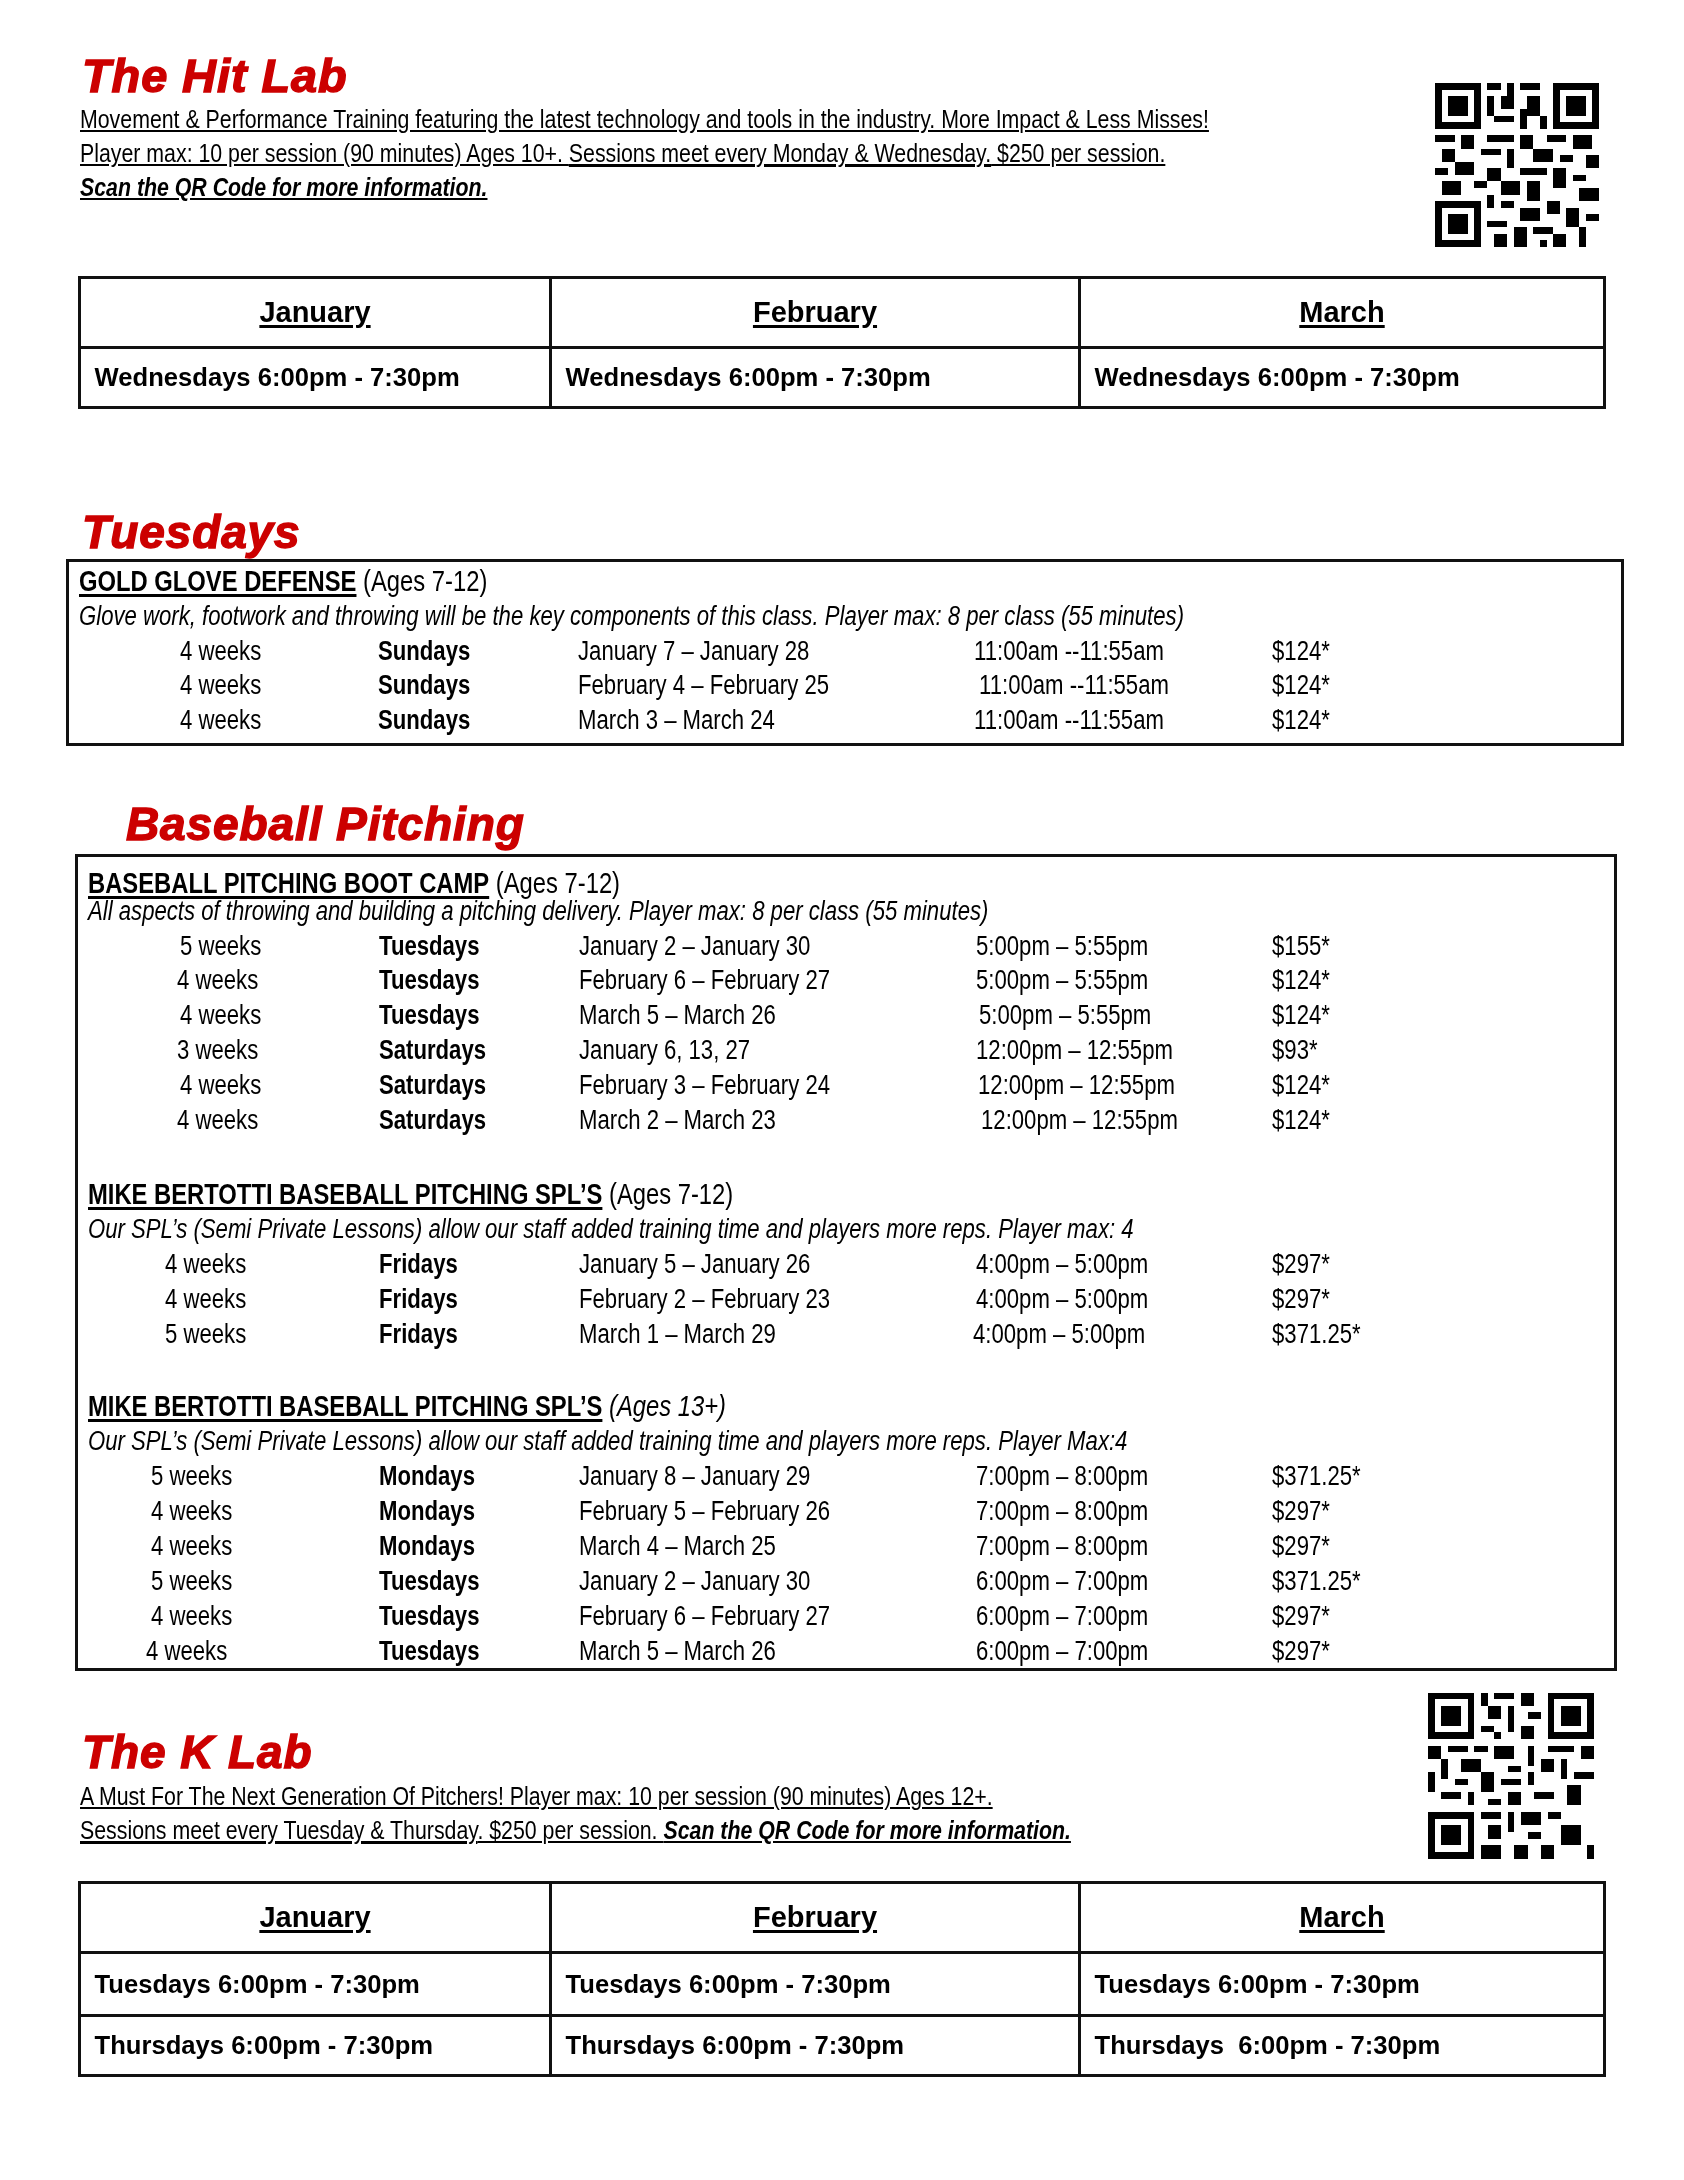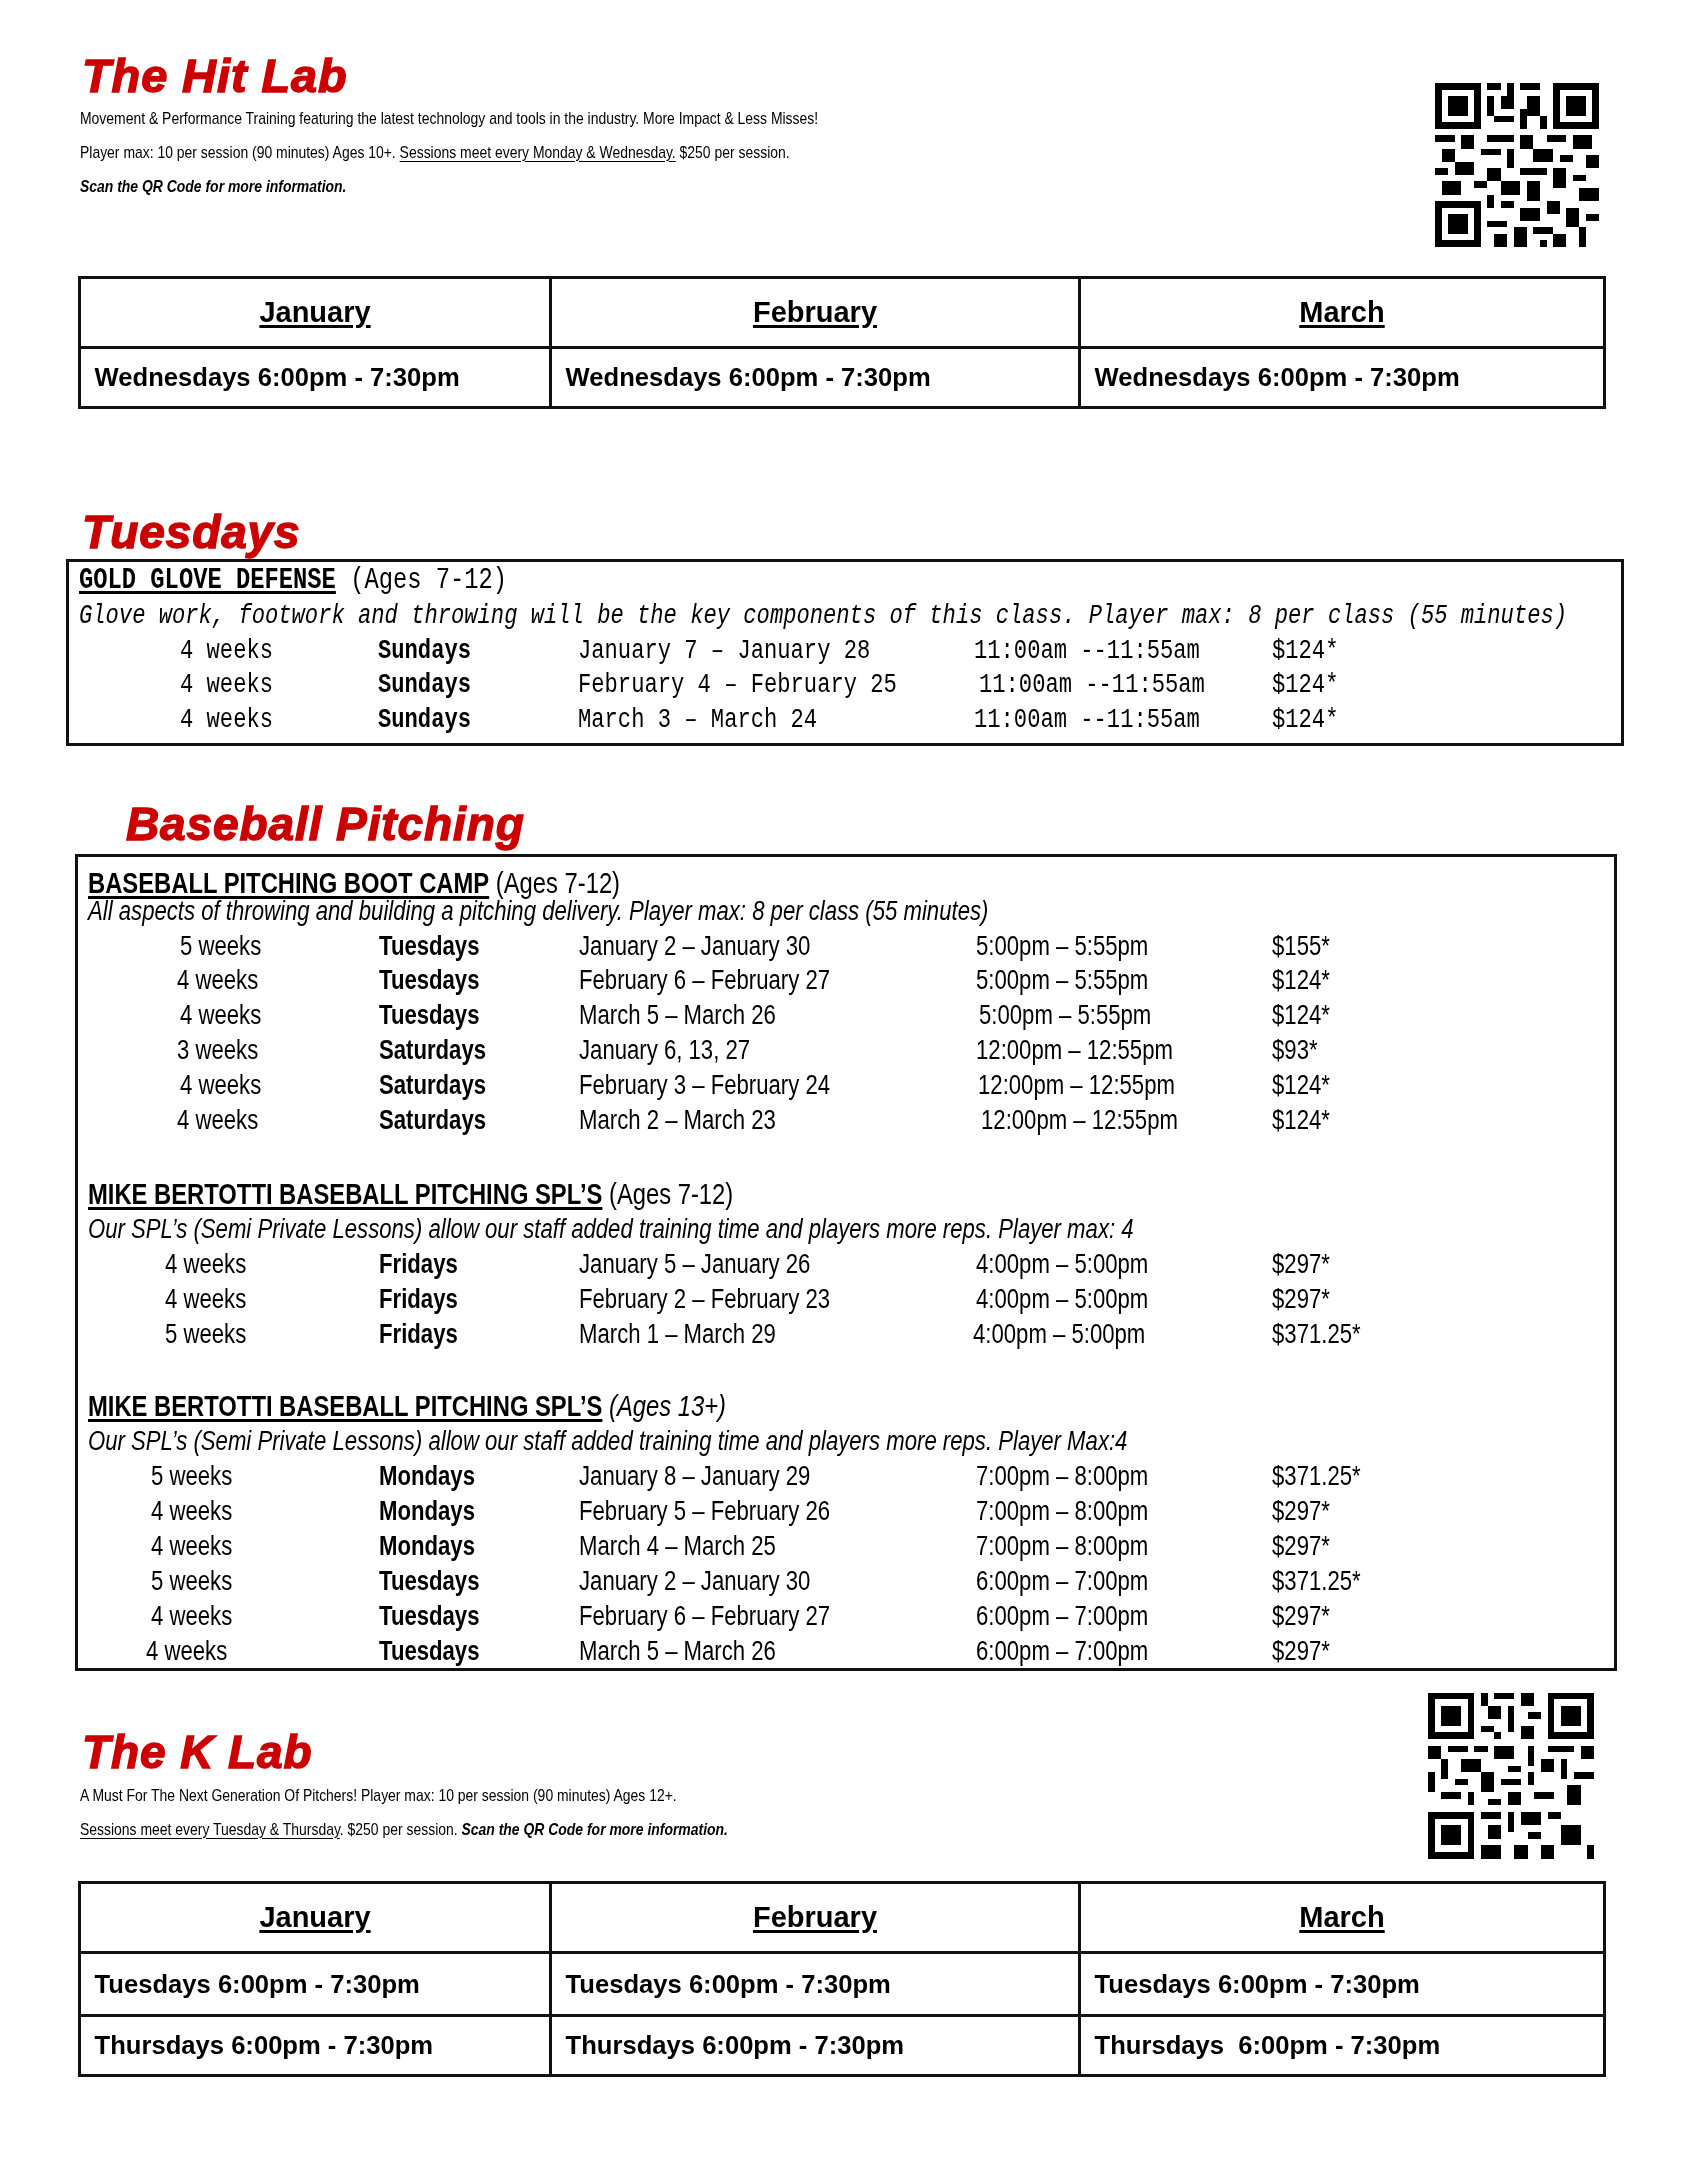--- a/index.html
+++ b/index.html
@@ -4,21 +4,21 @@
 <style>
   html, body { margin: 0; padding: 0; background: #ffffff; }
   body { width: 1685px; height: 2181px; position: relative; overflow: hidden; color: #000; font-family: "Liberation Sans", sans-serif; }
   .title {
     position: absolute; color: #cc0000; font-family: "Liberation Sans", sans-serif;
     font-weight: bold; font-style: italic; font-size: 46px; line-height: 1;
     transform-origin: left top; letter-spacing: 0.9px;
     -webkit-text-stroke: 1.4px #cc0000; white-space: nowrap;
   }
   .narrow { transform-origin: left top; transform: scaleX(0.82); white-space: nowrap; }
-  .desc { position: absolute; font-size: 17px; line-height: 34px; white-space: nowrap; }
+  .desc { position: absolute; font-size: 26px; line-height: 34px; white-space: nowrap; text-decoration: underline; }
   .desc u { text-decoration: underline; text-underline-offset: 2.6px; }
   .bi { font-weight: bold; font-style: italic; }
 
   
   .mtable { position: absolute; border-collapse: collapse; table-layout: fixed; }
   .mtable td { border: 3.4px solid #111; padding: 0 0 0 13.6px; font-weight: bold; font-size: 25.6px; white-space: nowrap; vertical-align: middle; }
   .mtable th { border: 3.4px solid #111; font-weight: bold; font-size: 29px; text-align: center; vertical-align: middle; }
   .mtable th span { text-decoration: underline; text-underline-offset: 3.4px; text-decoration-thickness: 2.6px; }
 
   
@@ -115,21 +115,21 @@
   <tr style="height:60px;">
     <td>Wednesdays 6:00pm - 7:30pm</td>
     <td>Wednesdays 6:00pm - 7:30pm</td>
     <td>Wednesdays 6:00pm - 7:30pm</td>
   </tr>
 </tbody>
   </table>
 
 <div class="title" style="left:82px; top:509px;">Tuesdays</div>
 
-<div class="box" style="left:66px; top:559px; width:1558px; height:187px;font-family:Liberation Mono, monospace;">
+<div class="box" style="left:66px; top:559px; width:1558px; height:187px;">
   <div class="cls-head" style="top:1.7px;">
     <div class="narrow"><span class="name">GOLD GLOVE DEFENSE</span><span> (Ages 7-12)</span></div>
   </div>
   <div class="cls-desc" style="top:37px;">
     <div class="narrow">Glove work, footwork and throwing will be the key components of this class.  Player max: 8 per class  (55 minutes)</div>
   </div>
   <div class="row" style="top:72px;">
     <span style="left:111px">4 weeks</span>
     <span class="day" style="left:309px">Sundays</span>
     <span style="left:509px">January 7 – January 28</span>

